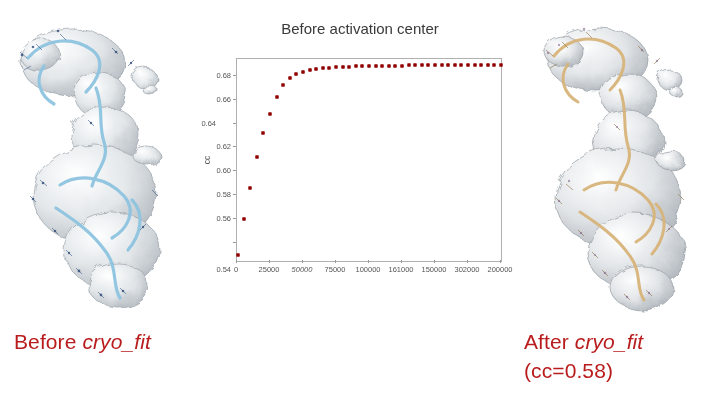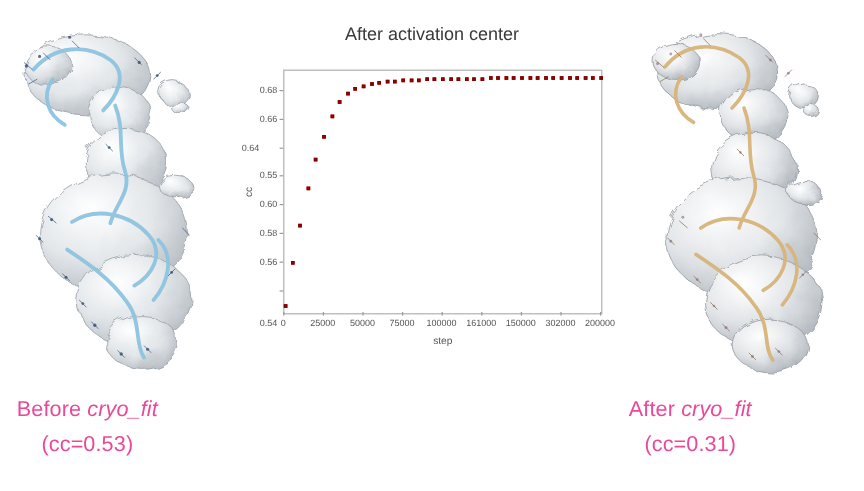--- a/index.html
+++ b/index.html
@@ -7,22 +7,22 @@
        font-family:"Liberation Sans","DejaVu Sans",sans-serif;color:#111;}
 
   .panel{position:absolute;}
 
   
   #before-structure{left:0px;top:0px;width:200px;height:320px;}
   #after-structure{left:520px;top:0px;width:200px;height:320px;}
   .struct-svg{display:block;width:100%;height:100%;}
 
   
-  .caption{position:absolute;font-size:18px;line-height:29px;color:#ec4899;
-           letter-spacing:.1px;white-space:nowrap;text-align:center;}
+  .caption{position:absolute;font-size:21px;line-height:29px;color:#b91c1c;
+           letter-spacing:.1px;white-space:nowrap;}
   #caption-before{left:14px;top:327px;}
   #caption-after{left:524px;top:327px;}
   .caption .ital{font-style:italic;}
   .caption .ccline{display:block;}
 
   
   #chart-panel{left:200px;top:8px;width:320px;height:300px;}
   #chart-title{position:absolute;left:0;top:12px;width:320px;text-align:center;
                font-size:15px;color:#3a3a3a;font-weight:400;}
   #plot-frame{position:absolute;left:36px;top:50px;width:266px;height:204px;
@@ -97,23 +97,22 @@
         <circle cx="143" cy="227" r="1.2"></circle>
       <circle cx="91" cy="123" r="1.2"></circle>
         <circle cx="33" cy="199" r="1.3"></circle>
       <circle cx="123" cy="291" r="1.3"></circle>
         <circle cx="69" cy="253" r="1.2"></circle>
     </g>
   </svg>
 </div>
 
 <div class="panel" id="chart-panel">
-  <div id="chart-title">After activation center</div>
+  <div id="chart-title">Before activation center</div>
   <div id="ylabel">cc</div>
-  <div id="xlabel">step</div>
   <div id="plot-frame">
     <div id="plot-points">
         <div class="pt" style="left: 1.32px; top: 196.024px; background: rgb(192, 0, 0);"></div>
         <div class="pt" style="left: 6.6px; top: 160.166px; background: rgb(192, 0, 0);"></div>
         <div class="pt" style="left: 13.2px; top: 129.089px; background: rgb(192, 0, 0);"></div>
         <div class="pt" style="left: 19.8px; top: 98.0118px; background: rgb(192, 0, 0);"></div>
         <div class="pt" style="left: 26.4px; top: 74.1065px; background: rgb(192, 0, 0);"></div>
         <div class="pt" style="left: 33px; top: 54.9822px; background: rgb(192, 0, 0);"></div>
         <div class="pt" style="left: 39.6px; top: 38.2485px; background: rgb(192, 0, 0);"></div>
         <div class="pt" style="left: 46.2px; top: 26.2959px; background: rgb(192, 0, 0);"></div>
@@ -153,33 +152,33 @@
       </div>
   </div>
 <div class="ytick" style="top: 234.071px; right: 289px; margin-top: 27px;">0.54</div>
     <div class="ytickmark" style="left: 33px; top: 234.071px;"></div>
     <div class="ytick" style="top: 210.166px; right: 289px;">0.56</div>
     <div class="ytickmark" style="left: 33px; top: 210.166px;"></div>
     <div class="ytick" style="top: 186.26px; right: 289px;">0.58</div>
     <div class="ytickmark" style="left: 33px; top: 186.26px;"></div>
     <div class="ytick" style="top: 162.355px; right: 289px;">0.60</div>
     <div class="ytickmark" style="left: 33px; top: 162.355px;"></div>
-    <div class="ytick" style="top: 138.45px; right: 289px;">0.55</div>
+    <div class="ytick" style="top: 138.45px; right: 289px;">0.62</div>
     <div class="ytickmark" style="left: 33px; top: 138.45px;"></div>
     <div class="ytick" style="top: 114.544px; right: 304px;">0.64</div>
     <div class="ytickmark" style="left: 33px; top: 114.544px;"></div>
     <div class="ytick" style="top: 90.6391px; right: 289px;">0.66</div>
     <div class="ytickmark" style="left: 33px; top: 90.6391px;"></div>
     <div class="ytick" style="top: 66.7337px; right: 289px;">0.68</div>
     <div class="ytickmark" style="left: 33px; top: 66.7337px;"></div>
     <div class="xtick" style="left: 36px; top: 257px;">0</div>
     <div class="xtickmark" style="left: 36px; top: 252px;"></div>
     <div class="xtick" style="left: 69px; top: 257px;">25000</div>
     <div class="xtickmark" style="left: 69px; top: 252px;"></div>
-    <div class="xtick" style="left: 102px; top: 257px;">50000</div>
+    <div class="xtick" style="left: 102px; top: 257px; font-style: italic;">50000</div>
     <div class="xtickmark" style="left: 102px; top: 252px;"></div>
     <div class="xtick" style="left: 135px; top: 257px;">75000</div>
     <div class="xtickmark" style="left: 135px; top: 252px;"></div>
     <div class="xtick" style="left: 168px; top: 257px;">100000</div>
     <div class="xtickmark" style="left: 168px; top: 252px;"></div>
     <div class="xtick" style="left: 201px; top: 257px;">161000</div>
     <div class="xtickmark" style="left: 201px; top: 252px;"></div>
     <div class="xtick" style="left: 234px; top: 257px;">150000</div>
     <div class="xtickmark" style="left: 234px; top: 252px;"></div>
     <div class="xtick" style="left: 267px; top: 257px;">302000</div>
@@ -241,19 +240,18 @@
       <circle cx="97" cy="127" r="1.1"></circle>
         <circle cx="39" cy="201" r="1.2"></circle>
       <circle cx="129" cy="293" r="1.2"></circle>
         <circle cx="75" cy="255" r="1.1"></circle>
     </g>
   </svg>
 </div>
 
 <div class="caption" id="caption-before">
   <span><span>Before </span><span class="ital">cryo_fit</span></span>
-  <span class="ccline">(cc=0.53)</span>
 </div>
 
 <div class="caption" id="caption-after">
   <span><span>After </span><span class="ital">cryo_fit</span></span>
-  <span class="ccline">(cc=0.31)</span>
+  <span class="ccline">(cc=0.58)</span>
 </div>
 
 </body></html>

